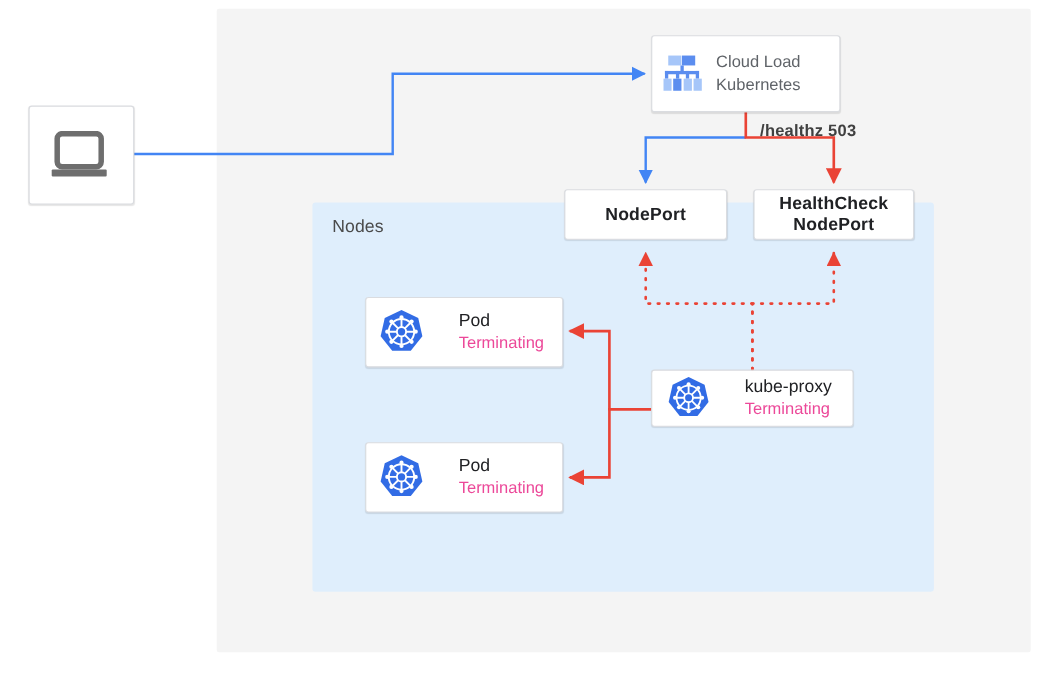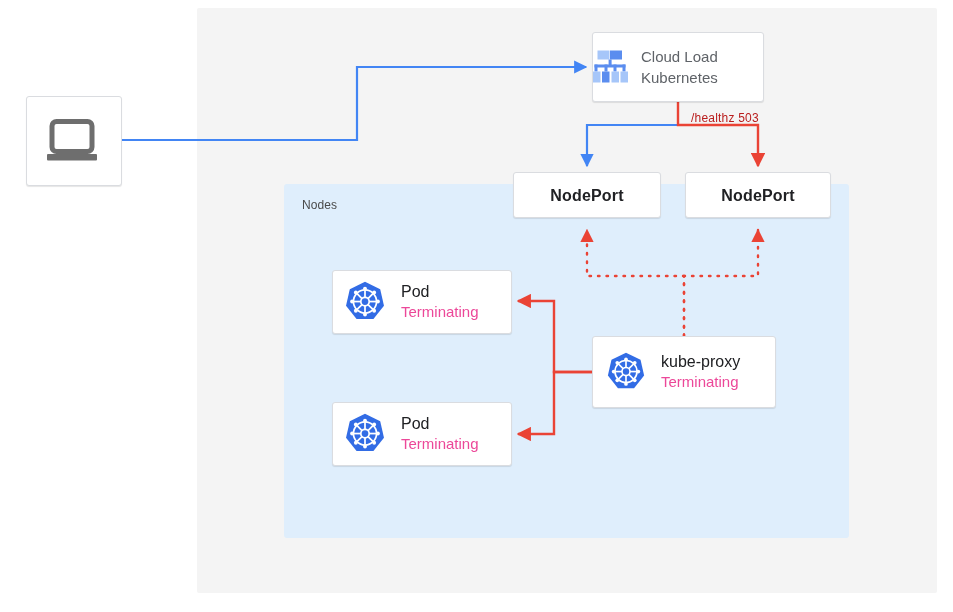--- a/index.html
+++ b/index.html
@@ -27,21 +27,21 @@
   .nodes-panel {
     position: absolute;
     left: 284px; top: 184px;
     width: 565px; height: 354px;
     background: #dfeefc;
     border-radius: 3px;
   }
   .nodes-label {
     position: absolute;
     left: 302px; top: 198px;
-    font-size: 12px;
+    font-size: 16px;
     color: #4a4a4a;
     letter-spacing: .1px;
   }
 
   
   .card {
     position: absolute;
     background: #ffffff;
     border: 1px solid #dadce0;
     border-radius: 3px;
@@ -53,61 +53,61 @@
   .card.plain-center {
     justify-content: center;
     text-align: center;
   }
 
   
   .client-box { left: 26px; top: 96px; width: 96px; height: 90px;
                 justify-content: center; }
 
   
-  .lb-box { left: 592px; top: 32px; width: 172px; height: 70px; }
+  .lb-box { left: 592px; top: 32px; width: 172px; height: 70px; padding-left: 10px; }
   .lb-text { margin-left: 12px; font-size: 15px; color: #5f6368; line-height: 21px; }
 
   
   .nodeport-box { left: 513px; top: 172px; width: 148px; height: 46px; }
   .hcnodeport-box { left: 685px; top: 172px; width: 146px; height: 46px; }
   .np-label {
     width: 100%;
     text-align: center;
     font-size: 16px;
     font-weight: bold;
     color: #202124;
     line-height: 19px;
     letter-spacing: .2px;
   }
 
   
   .pod-box-1 { left: 332px; top: 270px; width: 180px; height: 64px; padding-left: 10px; }
   .pod-box-2 { left: 332px; top: 402px; width: 180px; height: 64px; padding-left: 10px; }
-  .kubeproxy-box { left: 592px; top: 336px; width: 184px; height: 72px; padding-left: 12px; }
-
-  .k8s-text { margin-left: 14px; }
+  .kubeproxy-box { left: 592px; top: 336px; width: 184px; height: 52px; padding-left: 12px; }
+
+  .k8s-text { margin-left: 30px; }
   .k8s-title { font-size: 16px; color: #202124; line-height: 20px; }
   .k8s-sub { font-size: 15px; color: #ec4899; line-height: 20px; }
 
   
   .laptop-icon { width: 56px; height: 44px; display:block; }
   .lb-icon { width: 36px; height: 34px; display:block; }
   .k8s-icon { width: 44px; height: 44px; display:block; flex: none; }
   .k8s-icon.small { width: 42px; height: 42px; }
 
   
   #wires { position: absolute; left: 0; top: 0; width: 953px; height: 612px;
            pointer-events: none; }
 
   .healthz-label {
     position: absolute;
     left: 691px; top: 111px;
-    font-size: 12px;
-    font-weight: normal;
-    color: #b91c1c;
+    font-size: 15px;
+    font-weight: bold;
+    color: #404040;
     letter-spacing: .2px;
   }
 </style>
 </head>
 <body>
 
 <div id="stage">
 
   <div class="outer-panel"></div>
 
@@ -193,20 +193,21 @@
   </div>
 
   <div class="card plain-center nodeport-box">
     <div class="np-label">
       <div>NodePort</div>
     </div>
   </div>
 
   <div class="card plain-center hcnodeport-box">
     <div class="np-label">
+      <div>HealthCheck</div>
       <div>NodePort</div>
     </div>
   </div>
 
   <div class="card pod-box-1">
     <span>
       <svg class="k8s-icon" viewBox="0 0 48 48" xmlns="http://www.w3.org/2000/svg">
         <polygon points="24,2 40.6,10 44.7,28 33.2,42.5 14.8,42.5 3.3,28 7.4,10" fill="#326ce5"></polygon>
         <g fill="none" stroke="#ffffff" stroke-width="1.9">
           <circle cx="24" cy="23.5" r="12.6"></circle>

